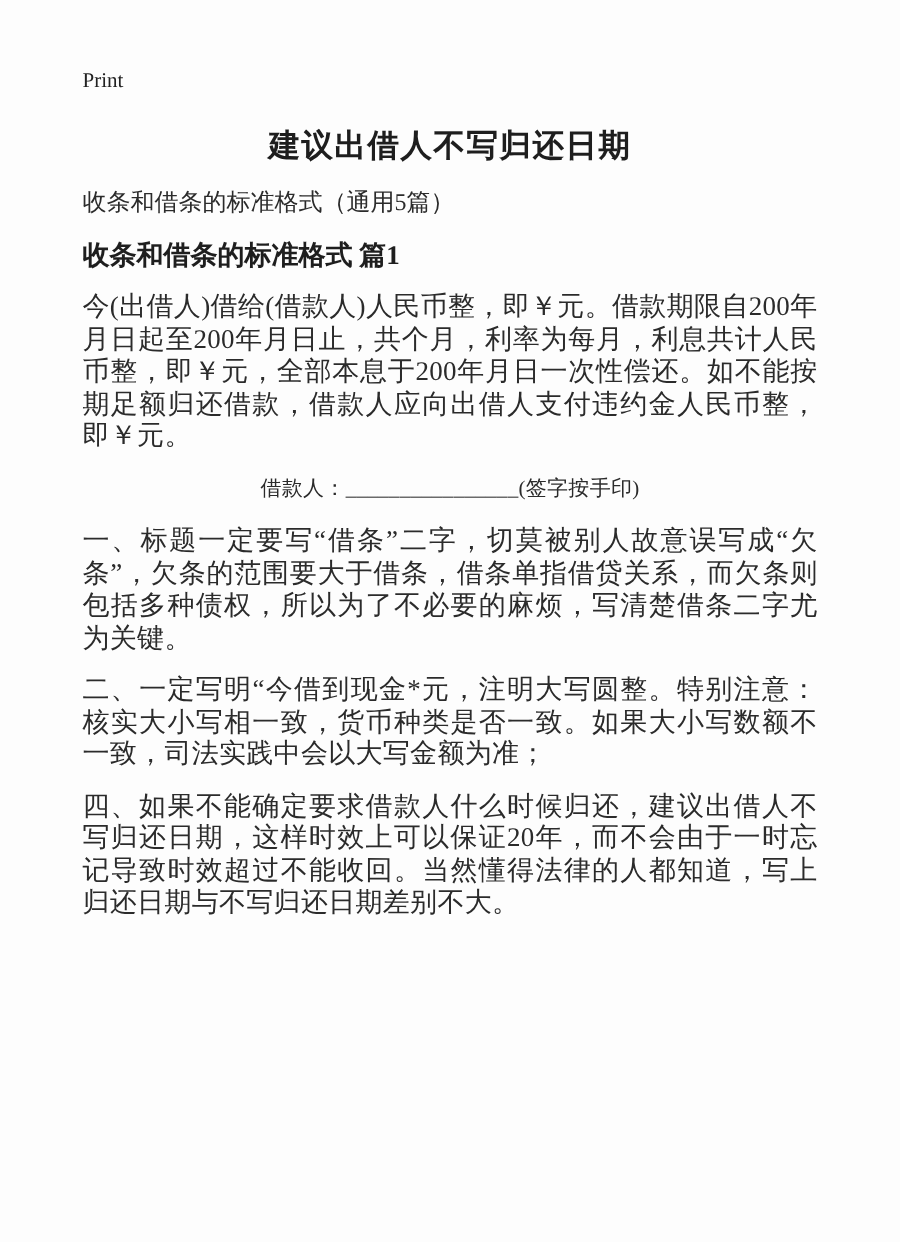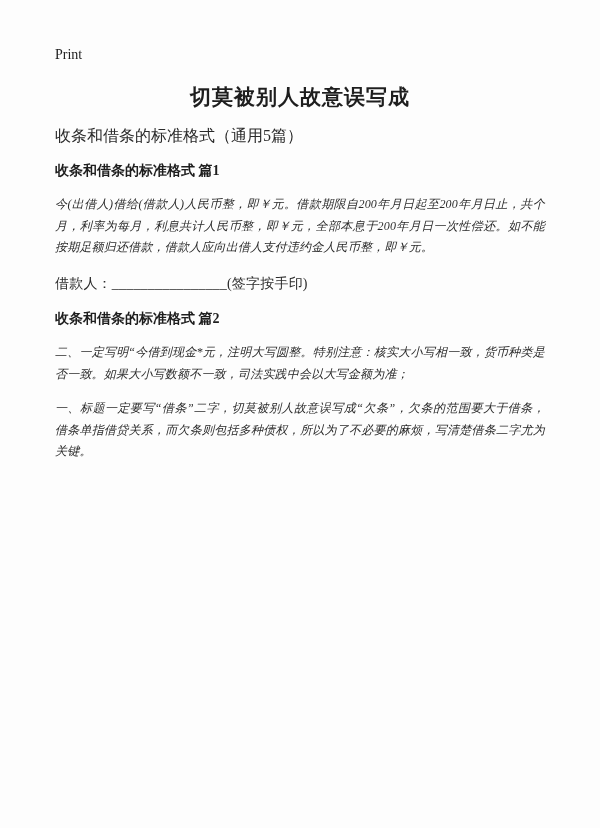--- a/index.html
+++ b/index.html
@@ -33,65 +33,65 @@
     line-height: 28px;
     color: #1e1e1e;
     letter-spacing: 1px;
   }
   .subtitle {
     font-size: 16px;
     margin: 14px 0 0 0;
     line-height: 21px;
   }
   .sec-heading {
-    font-size: 14px;
+    font-size: 18px;
     font-weight: bold;
     margin: 14px 0 0 0;
     line-height: 21px;
     color: #1e1e1e;
   }
   .para {
-    font-size: 12px;
+    font-size: 18px;
     margin: 13px 0 0 0;
     line-height: 21.5px;
     text-align: justify;
     letter-spacing: 0.2px;
-    font-style: italic;
   }
   .blank-line {
     font-size: 14px;
     margin: 14px 0 0 0;
     line-height: 21.5px;
     letter-spacing: 0.2px;
+    text-align: center;
   }
 </style>
 </head>
 <body>
 
 <div class="page">
 
   <span class="print-link">Print</span>
 
-  <h1 class="doc-title">切莫被别人故意误写成</h1>
+  <h1 class="doc-title">建议出借人不写归还日期</h1>
 
   <p class="subtitle">收条和借条的标准格式（通用5篇）</p>
 
   <h2 class="sec-heading">收条和借条的标准格式 篇1</h2>
 
   <p class="para">今(出借人)借给(借款人)人民币整，即￥元。借款期限自200年月日起至200年月日止，共个月，利率为每月，利息共计人民币整，即￥元，全部本息于200年月日一次性偿还。如不能按期足额归还借款，借款人应向出借人支付违约金人民币整，即￥元。</p>
 
   <p class="blank-line">借款人：________________(签字按手印)</p>
 
 
-  <h2 class="sec-heading">收条和借条的标准格式 篇2</h2>
 
 
 
 
+  <p class="para">一、标题一定要写“借条”二字，切莫被别人故意误写成“欠条”，欠条的范围要大于借条，借条单指借贷关系，而欠条则包括多种债权，所以为了不必要的麻烦，写清楚借条二字尤为关键。</p>
+
   <p class="para">二、一定写明“今借到现金*元，注明大写圆整。特别注意：核实大小写相一致，货币种类是否一致。如果大小写数额不一致，司法实践中会以大写金额为准；</p>
 
-  <p class="para">一、标题一定要写“借条”二字，切莫被别人故意误写成“欠条”，欠条的范围要大于借条，借条单指借贷关系，而欠条则包括多种债权，所以为了不必要的麻烦，写清楚借条二字尤为关键。</p>
 
-
+  <p class="para">四、如果不能确定要求借款人什么时候归还，建议出借人不写归还日期，这样时效上可以保证20年，而不会由于一时忘记导致时效超过不能收回。当然懂得法律的人都知道，写上归还日期与不写归还日期差别不大。</p>
 
   
 
 </div>
 
 </body></html>

